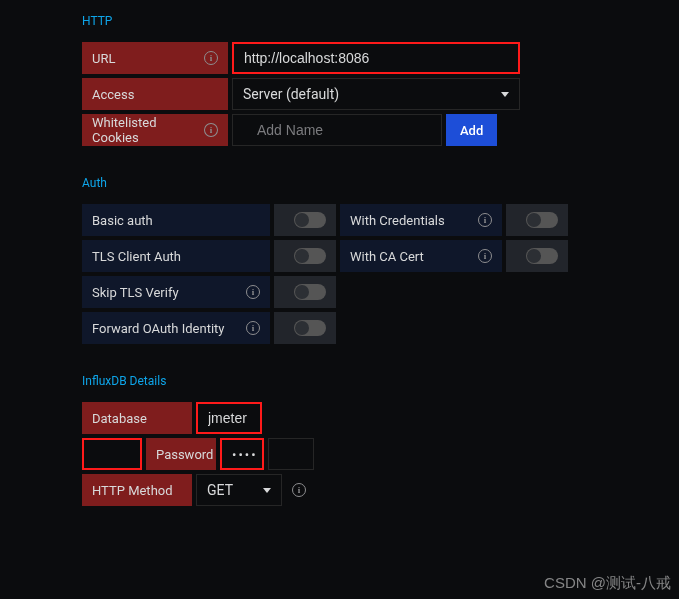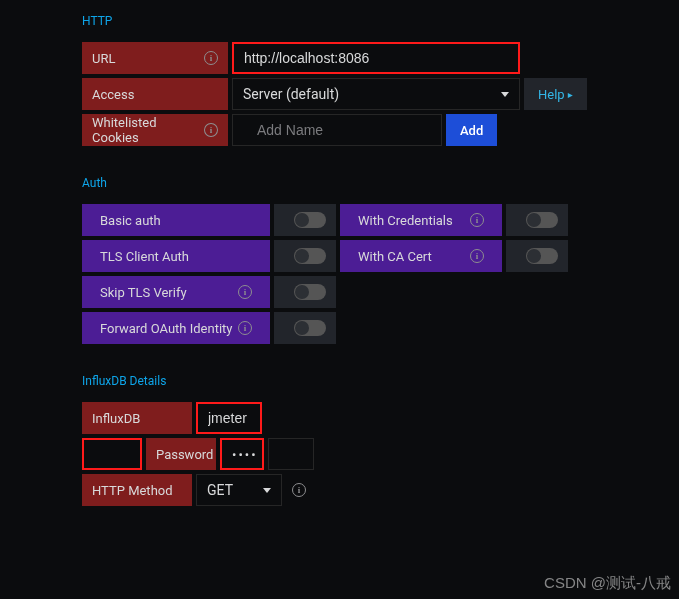--- a/index.html
+++ b/index.html
@@ -102,22 +102,22 @@
     position: absolute;
     width: 14px; height: 14px;
     border-radius: 50%;
     background: #2c2f34;
     top: 1px; left: 1px;
   }
 
   .auth-grid { display: flex; flex-direction: column; gap: 4px; }
   .auth-row { display: flex; gap: 4px; }
   .auth-label {
-    background:#4c1d95; height:32px; display:flex; align-items:center;
-    justify-content: space-between; padding:0 18px; font-size:13px;
+    background:#0f172a; height:32px; display:flex; align-items:center;
+    justify-content: space-between; padding:0 10px; font-size:13px;
   }
   .auth-left  { width: 188px; }
   .auth-right { width: 162px; }
 
   .caret-down {
     width: 0; height: 0;
     border-left: 4px solid transparent;
     border-right: 4px solid transparent;
     border-top: 5px solid #d8d9da;
     display: inline-block;
@@ -150,24 +150,20 @@
     </div>
 
     <div class="row">
       <div class="label-cell label-w150">
         <span>Access</span>
       </div>
       <div class="select-cell">
         <span>Server (default)</span>
         <span class="caret-down"></span>
       </div>
-      <div class="btn btn-help">
-        <span>Help</span>
-        <span class="chev">▸</span>
-      </div>
     </div>
 
     <div class="row">
       <div class="label-cell label-w150">
         <span>Whitelisted Cookies</span>
         <span class="info-icon">i</span>
       </div>
       <input class="input-cell input-w200" type="text" placeholder="Add Name" style="">
       <div class="btn btn-primary">
         <span>Add</span>
@@ -231,21 +227,21 @@
         </div>
       </div>
     </div>
   </div>
 
   <div class="section">
     <h3 class="section-title">InfluxDB Details</h3>
 
     <div class="row">
       <div class="label-cell label-w110">
-        <span>InfluxDB</span>
+        <span>Database</span>
       </div>
       <input class="input-cell hl-red" type="text" style="width: 66px;" value="jmeter">
     </div>
 
     <div class="row">
       <input class="input-cell hl-red" type="text" style="width: 48px; padding-left: 46px;" value="root">
       <div class="label-cell label-w80">
         <span>Password</span>
       </div>
       <div class="hl-red" style="display:flex;align-items:center;height:32px;padding:0 10px;background:#0b0c0e;width:44px;">

